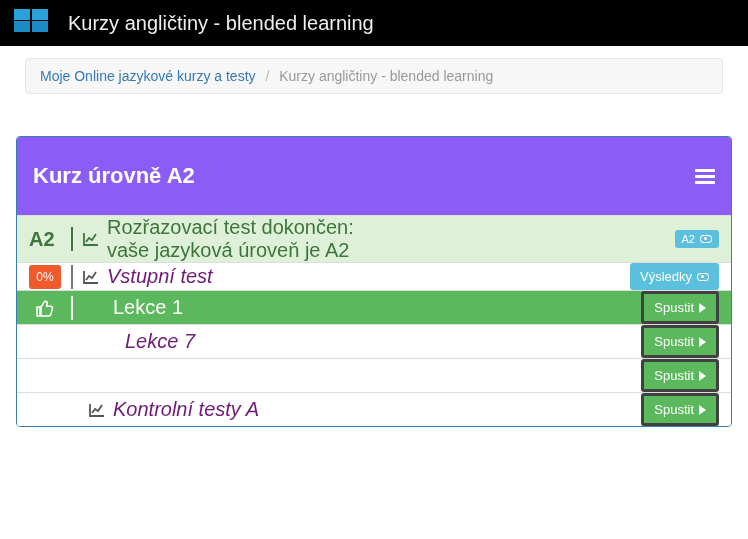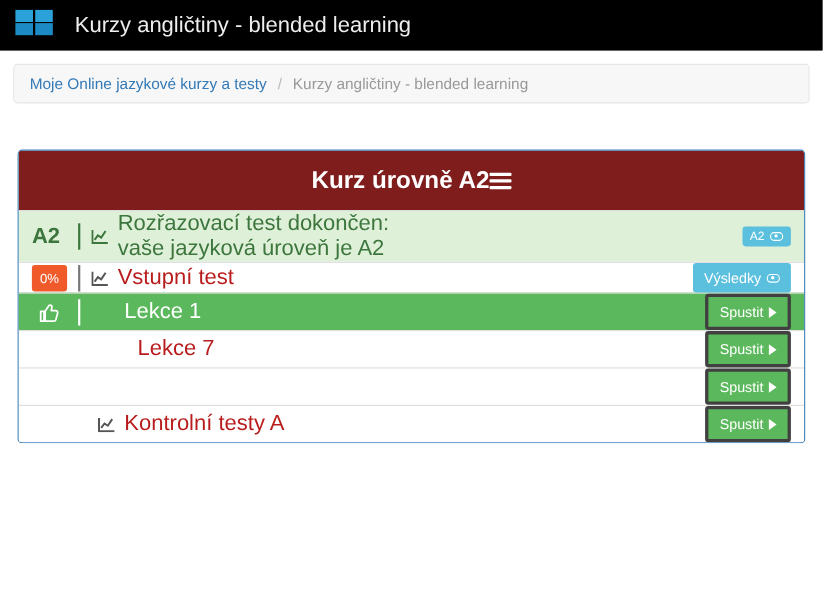--- a/index.html
+++ b/index.html
@@ -22,45 +22,45 @@
     height: 28px;
     position: relative;
     margin-right: 18px;
   }
   .logo .sq { position: absolute; width: 16px; height: 11px; background: #2aa1d8; }
   .logo .sq.tl { top: 0; left: 0; }
   .logo .sq.tr { top: 0; left: 18px; }
   .logo .sq.bl { top: 12px; left: 0; background:#1c8bc5;}
   .logo .sq.br { top: 12px; left: 18px; background:#1c8bc5;}
   .topbar-title { font-size: 20px; font-weight: 400; color:#eee; }
-  .breadcrumb-wrap { padding: 12px 12px 8px; }
+  .breadcrumb-wrap { padding: 12px 25px 8px; }
   .breadcrumb {
     background: #f7f7f7;
     border: 1px solid #e6e6e6;
     border-radius: 4px;
     padding: 9px 14px;
     font-size: 14px;
     color: #999;
   }
   .breadcrumb a { color: #337ab7; text-decoration: none; }
   .breadcrumb .sep { color: #bbb; padding: 0 6px; }
 
   .panel {
     margin: 34px 16px 0;
     border: 1px solid #3b7eb5;
     border-radius: 4px;
     overflow: hidden;
   }
   .panel-heading {
-    background: #7f1d1d;
-    color: #fff;
-    padding: 14px 16px;
+    background: #8b5cf6;
+    color: #fff;
+    padding: 26px 16px;
     display: flex;
     align-items: center;
-    justify-content: center;
+    justify-content: space-between;
   }
   .panel-title { font-size: 22px; font-weight: 700; }
   .menu-icon { cursor: pointer; }
   .menu-icon div { width: 20px; height: 3px; background: #fff; margin: 3px 0; border-radius:1px; }
 
   .row {
     display: flex;
     align-items: center;
     padding: 0 12px;
     border-top: 1px solid #ddd;
@@ -86,21 +86,21 @@
     font-size: 12px;
     padding: 5px 6px;
     border-radius: 3px;
     text-align: center;
     min-width: 32px;
   }
   .vbar { width: 2px; height: 24px; background: #3c763d; margin: 0 10px; }
   .row-content { display: flex; align-items: center; flex: 1; min-width:0;}
   .row-icon { margin-right: 8px; display:inline-flex; }
   .row-label { font-size: 20px; }
-  .row.row-white .row-label { color:#b91c1c; }
+  .row.row-white .row-label { color:#701a75;font-style:italic; }
   .row-spacer { flex: 1; }
 
   .indent { width: 68px; }
 
   .btn {
     border: none;
     border-radius: 3px;
     padding: 6px 10px;
     font-size: 13px;
     cursor: pointer;

